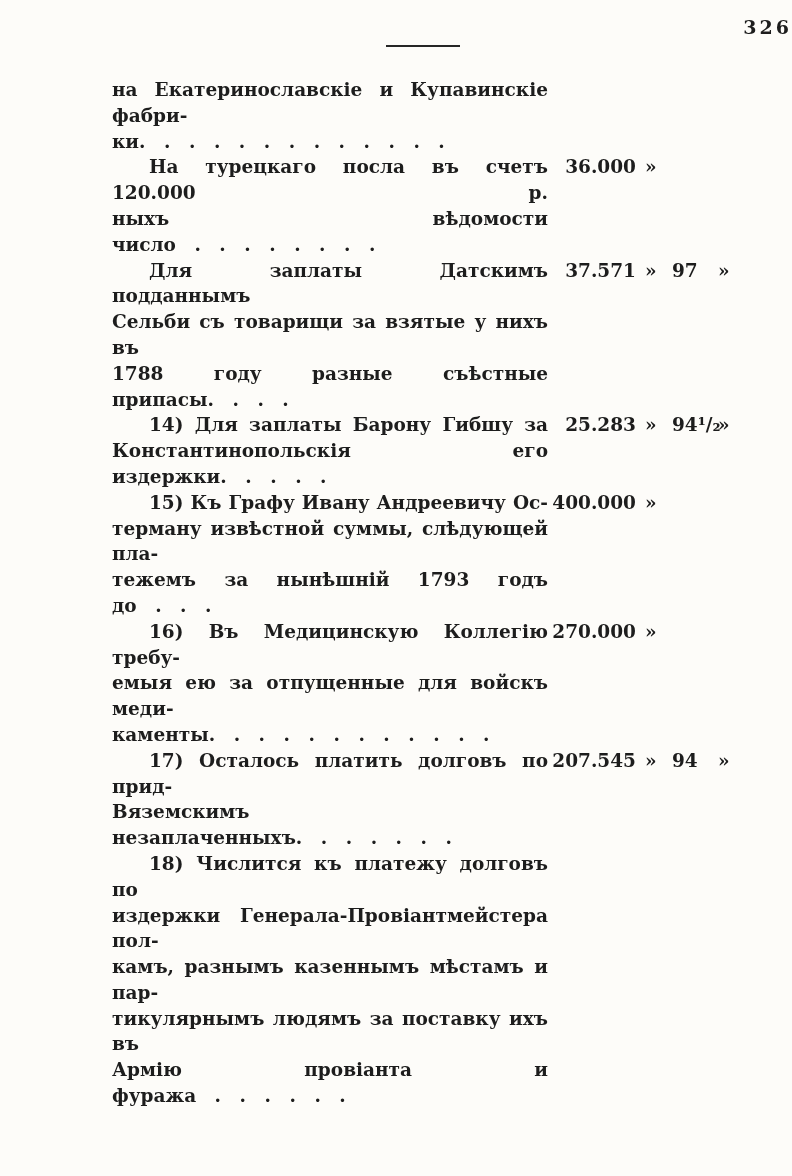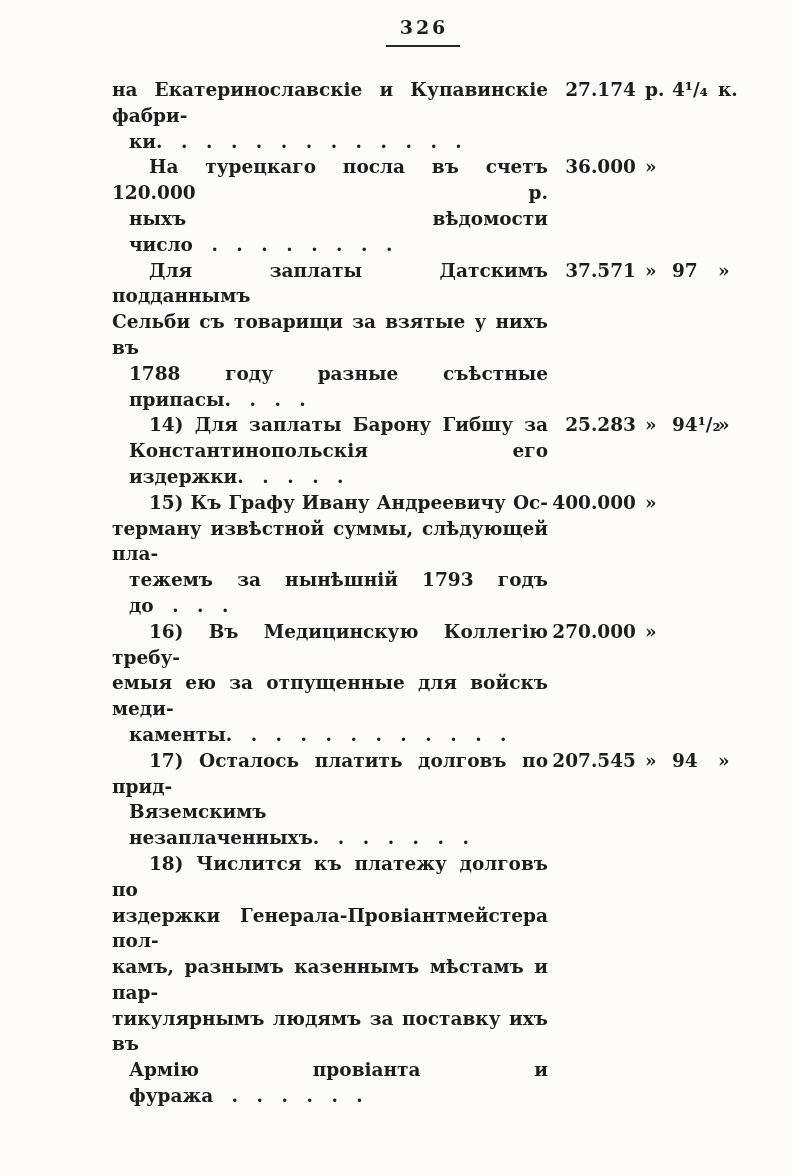--- a/index.html
+++ b/index.html
@@ -8,34 +8,34 @@
     width:792px; height:1176px;
     margin:0 auto;
     background:#fdfcf9;
     color:#1d1d1d;
     font-family:"DejaVu Serif","Liberation Serif",serif;
     font-weight:700;
     overflow:hidden;
   }
   .pageno {
     position:absolute; top:16px; left:56px; width:736px;
-    text-align:center; font-size:19px; letter-spacing:3px;
+    text-align:right; font-size:19px; letter-spacing:3px;
   }
   .pagerule {
     position:absolute; top:45px; left:386px; width:74px; height:2px;
     background:#262626;
   }
   .content { position:absolute; left:112px; top:77px; width:626px; }
   .entry { display:flex; }
   .text { width:436px; }
   .line {
     font-size:18.5px; line-height:25.8px;
     text-align:justify; text-align-last:justify;
   }
-  .line.end { text-align-last:left;margin-left:17px; }
+  .line.end { text-align-last:left; }
   .line.ind { text-indent:37px; }
   .amount {
     width:188px; flex:0 0 188px;
     display:grid; grid-template-columns:88px 34px 46px 20px;
     font-size:18.5px; line-height:25.8px;
     white-space:nowrap;
   }
   .amount .num  { text-align:right; }
   .amount .rub  { padding-left:9px; }
   .amount .kop  { padding-left:2px; }
@@ -48,26 +48,20 @@
 
   <div class="pageno">326</div>
   <div class="pagerule"></div>
 
   <div class="content">
 
     <div class="entry">
       <div class="text">
         <div class="line">на Екатеринославскіе и Купавинскіе фабри-</div>
         <div class="line end">ки.  .  .  .  .  .  .  .  .  .  .  .  .</div>
-      </div>
-      <div class="amount">
-        <span class="num">27.174</span>
-        <span class="rub">р.</span>
-        <span class="kop">4¹/₄</span>
-        <span class="mark">к.</span>
       </div>
     </div>
 
     <div class="entry">
       <div class="text">
         <div class="line ind">На турецкаго посла въ счетъ 120.000 р.</div>
         <div class="line end">ныхъ вѣдомости число  .  .  .  .  .  .  .  .</div>
       </div>
       <div class="amount">
         <span class="num">36.000</span>

